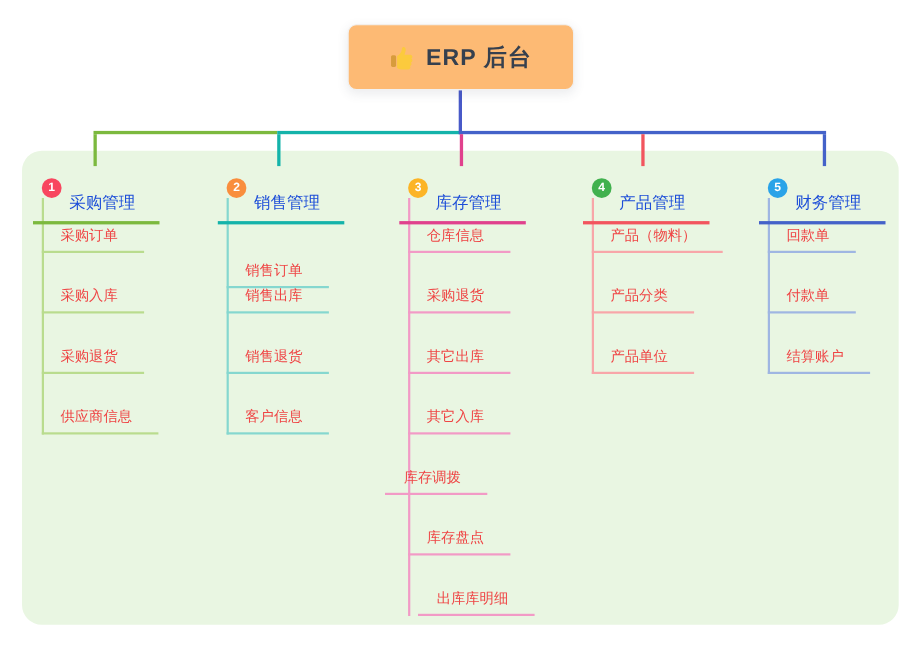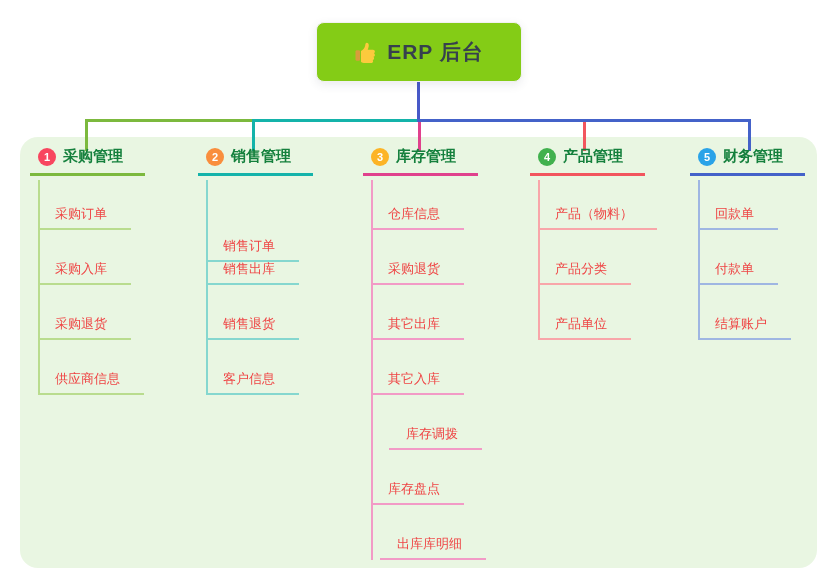--- a/index.html
+++ b/index.html
@@ -14,21 +14,21 @@
   .panel {
     position: absolute; left: 20px; top: 137px;
     width: 797px; height: 431px;
     background: #e9f6e2; border-radius: 18px;
   }
 
   
   .root-card {
     position: absolute; left: 316px; top: 22px;
     width: 206px; height: 60px;
-    background: #84cc16; border-radius: 8px;
+    background: #fdba74; border-radius: 8px;
     border: 1px solid #f1f1f1;
     box-shadow: 0 3px 10px rgba(60,70,90,0.10);
     display: flex; align-items: center; justify-content: center;
     gap: 9px; z-index: 5;
   }
   .root-card .title {
     font-size: 21px; color: #36404e; font-weight: 600; letter-spacing: 1px;
   }
   .root-card svg { display: block; }
 
@@ -43,21 +43,21 @@
     border-bottom: 3px solid #000; 
     z-index: 3; cursor: default;
   }
   .branch-header .badge {
     width: 18px; height: 18px; border-radius: 50%;
     color: #fff; font-size: 11px; font-weight: 700;
     display: flex; align-items: center; justify-content: center;
     flex: 0 0 18px;
   }
   .branch-header .btitle {
-    font-size: 15px; font-weight: 700; color: #15803d; white-space: nowrap;
+    font-size: 15px; font-weight: 400; color: #1d4ed8; white-space: nowrap; margin-top: 28px;
   }
 
   
   .child-item {
     position: absolute; white-space: nowrap;
     padding: 0 24px 5px 17px;
     font-size: 13px; color: #ef4444;
     border-bottom: 2px solid #000; 
     z-index: 2;
   }
@@ -113,21 +113,21 @@
       <div class="child-item" style="left: 206px; top: 370px; border-bottom-color: rgb(133, 215, 207);">客户信息</div>
       <div class="branch-header" style="left: 363px; border-bottom-color: rgb(224, 65, 141);">
         <span class="badge" style="background: rgb(252, 180, 38);">3</span>
         <span class="btitle">库存管理</span>
       </div>
       <div class="vline" style="left: 371px; top: 180px; height: 380px; background: rgb(242, 154, 198);"></div>
       <div class="child-item" style="left: 371px; top: 205px; border-bottom-color: rgb(242, 154, 198);">仓库信息</div>
       <div class="child-item" style="left: 371px; top: 260px; border-bottom-color: rgb(242, 154, 198);">采购退货</div>
       <div class="child-item" style="left: 371px; top: 315px; border-bottom-color: rgb(242, 154, 198);">其它出库</div>
       <div class="child-item" style="left: 371px; top: 370px; border-bottom-color: rgb(242, 154, 198);">其它入库</div>
-      <div class="child-item" style="left: 389px; top: 425px; border-bottom-color: rgb(242, 154, 198);">库存调拨</div>
+      <div class="child-item" style="left: 350px; top: 425px; border-bottom-color: rgb(242, 154, 198);">库存调拨</div>
       <div class="child-item" style="left: 371px; top: 480px; border-bottom-color: rgb(242, 154, 198);">库存盘点</div>
       <div class="child-item" style="left: 380px; top: 535px; border-bottom-color: rgb(242, 154, 198);">出库库明细</div>
       <div class="branch-header" style="left: 530px; border-bottom-color: rgb(242, 85, 94);">
         <span class="badge" style="background: rgb(65, 177, 78);">4</span>
         <span class="btitle">产品管理</span>
       </div>
       <div class="vline" style="left: 538px; top: 180px; height: 160px; background: rgb(248, 166, 169);"></div>
       <div class="child-item" style="left: 538px; top: 205px; border-bottom-color: rgb(248, 166, 169); text-align: right;">产品（物料）</div>
       <div class="child-item" style="left: 538px; top: 260px; border-bottom-color: rgb(248, 166, 169); font-family: Liberation Mono, monospace;">产品分类</div>
       <div class="child-item" style="left: 538px; top: 315px; border-bottom-color: rgb(248, 166, 169);">产品单位</div>

